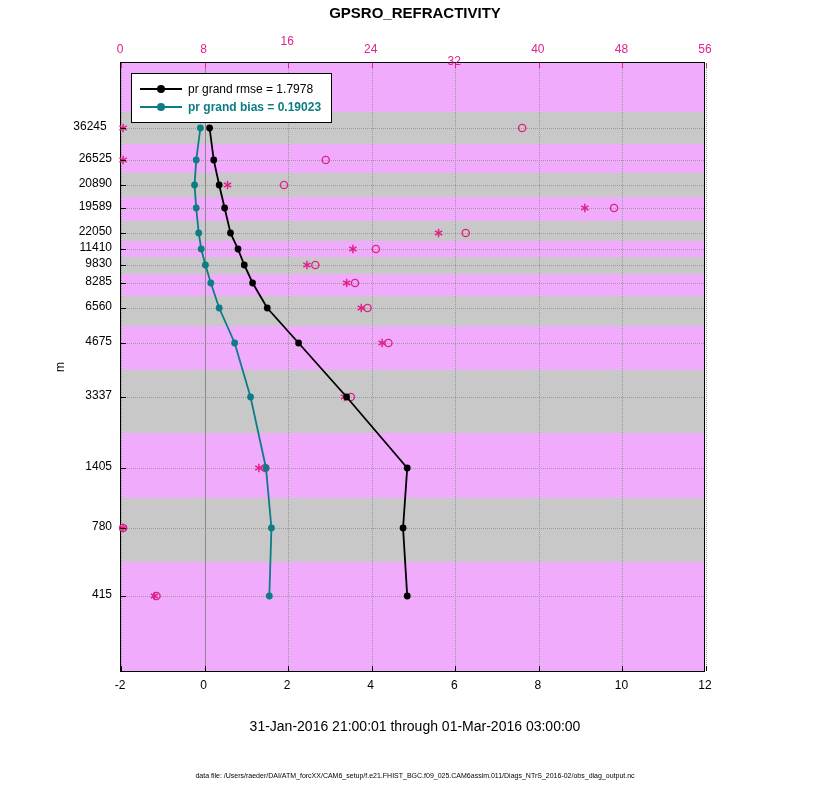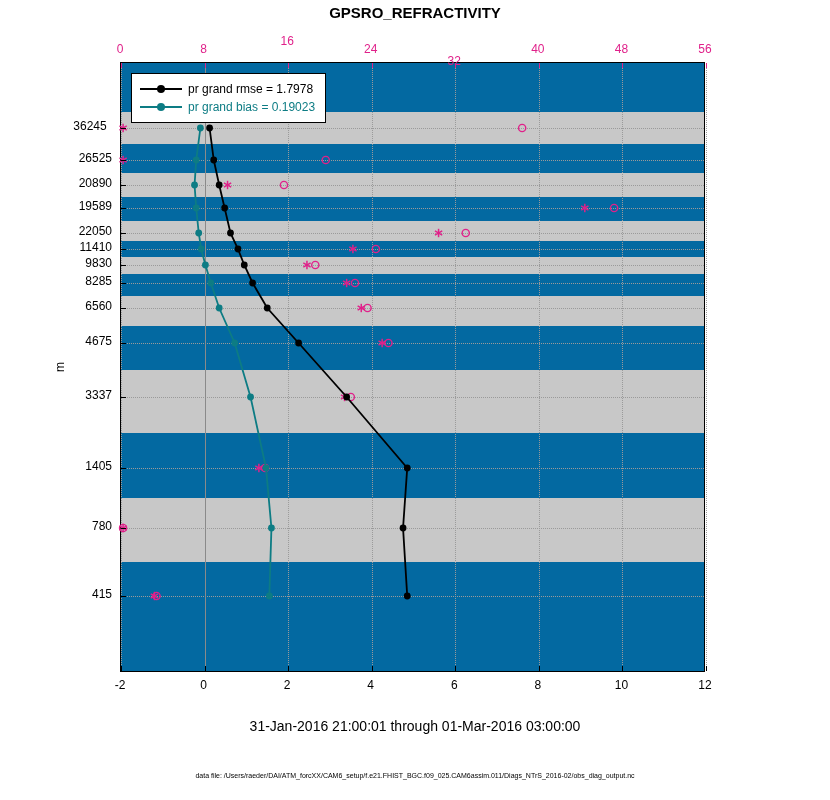--- a/index.html
+++ b/index.html
@@ -28,21 +28,21 @@
     transform:rotate(-90deg);transform-origin:center center;
   }
   .xlabel{
     position:absolute;left:0;top:696px;width:830px;text-align:center;
     font-size:13px;color:#000;
   }
 
   
   #plot{
     position:absolute;left:120px;top:62px;width:585px;height:610px;
-    border:1px solid #000;box-sizing:border-box;background:#0369a1;
+    border:1px solid #000;box-sizing:border-box;background:#f0abfc;
   }
   .band{position:absolute;left:0;width:100%;background:#c8c8c8;}
   .gridh{position:absolute;left:0;width:100%;height:0;border-top:1px dotted #9a9a9a;}
   .gridv{position:absolute;top:0;height:100%;width:0;border-left:1px dotted #9a9a9a;}
   .zeroline{position:absolute;top:0;height:100%;width:0;border-left:1px solid #8a8a8a;}
 
   .tick-x{position:absolute;font-size:12px;color:#000;text-align:center;width:40px;}
   .tick-xt{position:absolute;font-size:12px;color:#e0218a;text-align:center;width:40px;}
   .tick-y{position:absolute;font-size:12px;color:#000;text-align:right;width:60px;}
 
@@ -56,21 +56,21 @@
     position:absolute;left:10px;top:10px;
     background:#fff;border:1px solid #000;
     padding:6px 10px 6px 8px;
   }
   .legend-row{display:flex;align-items:center;height:18px;}
   .legend-line{width:42px;height:0;position:relative;margin-right:6px;}
   .legend-line i{position:absolute;left:0;top:-1px;width:42px;height:2px;display:block;}
   .legend-line b{position:absolute;left:17px;top:-4px;width:8px;height:8px;border-radius:50%;display:block;}
   .legend-txt{font-size:12px;}
   .lg1 .legend-txt{color:#000;}
-  .lg2 .legend-txt{color:#0d7c84;}
+  .lg2 .legend-txt{color:#0d7c84;font-weight:bold;}
 </style>
 </head>
 <body>
 
 <div id="root">
 
   <div class="title">GPSRO_REFRACTIVITY</div>
 
   <div class="ylabel">m</div>
   <div class="subtitle">31-Jan-2016 21:00:01 through 01-Mar-2016 03:00:00</div>

